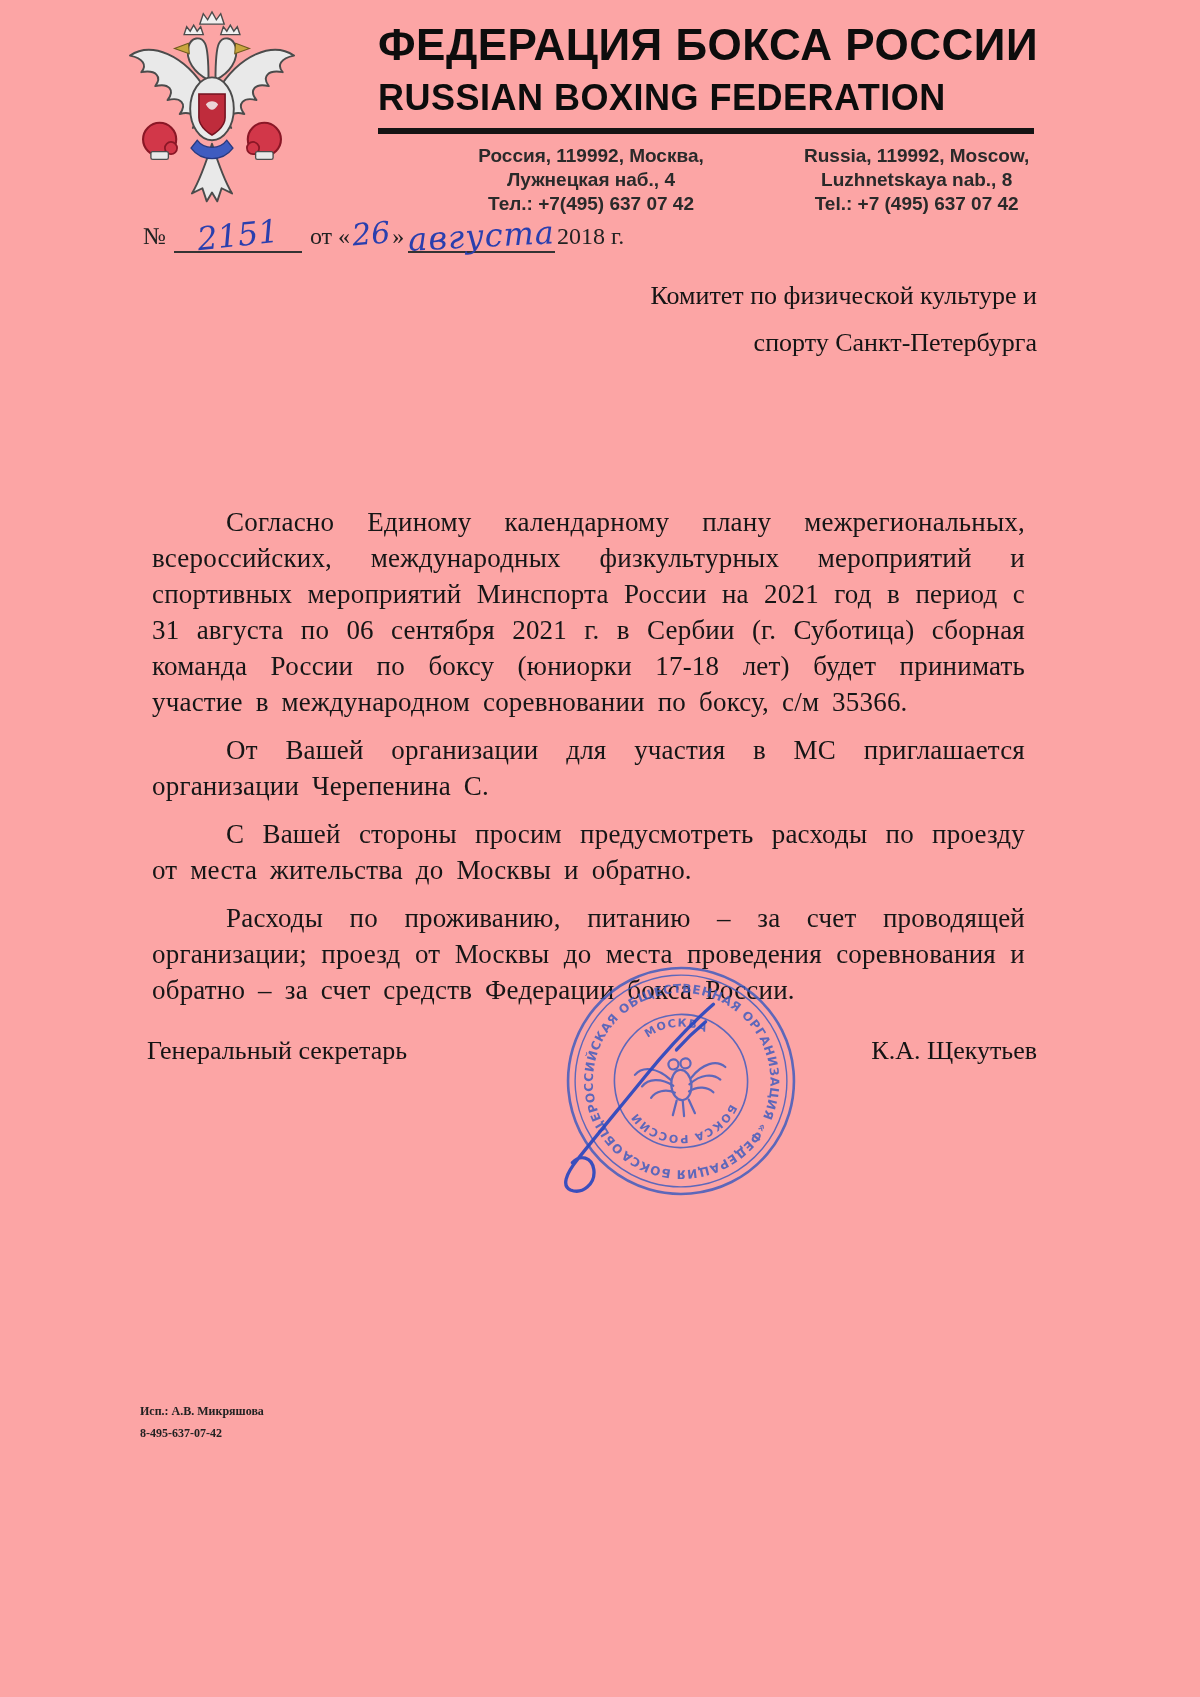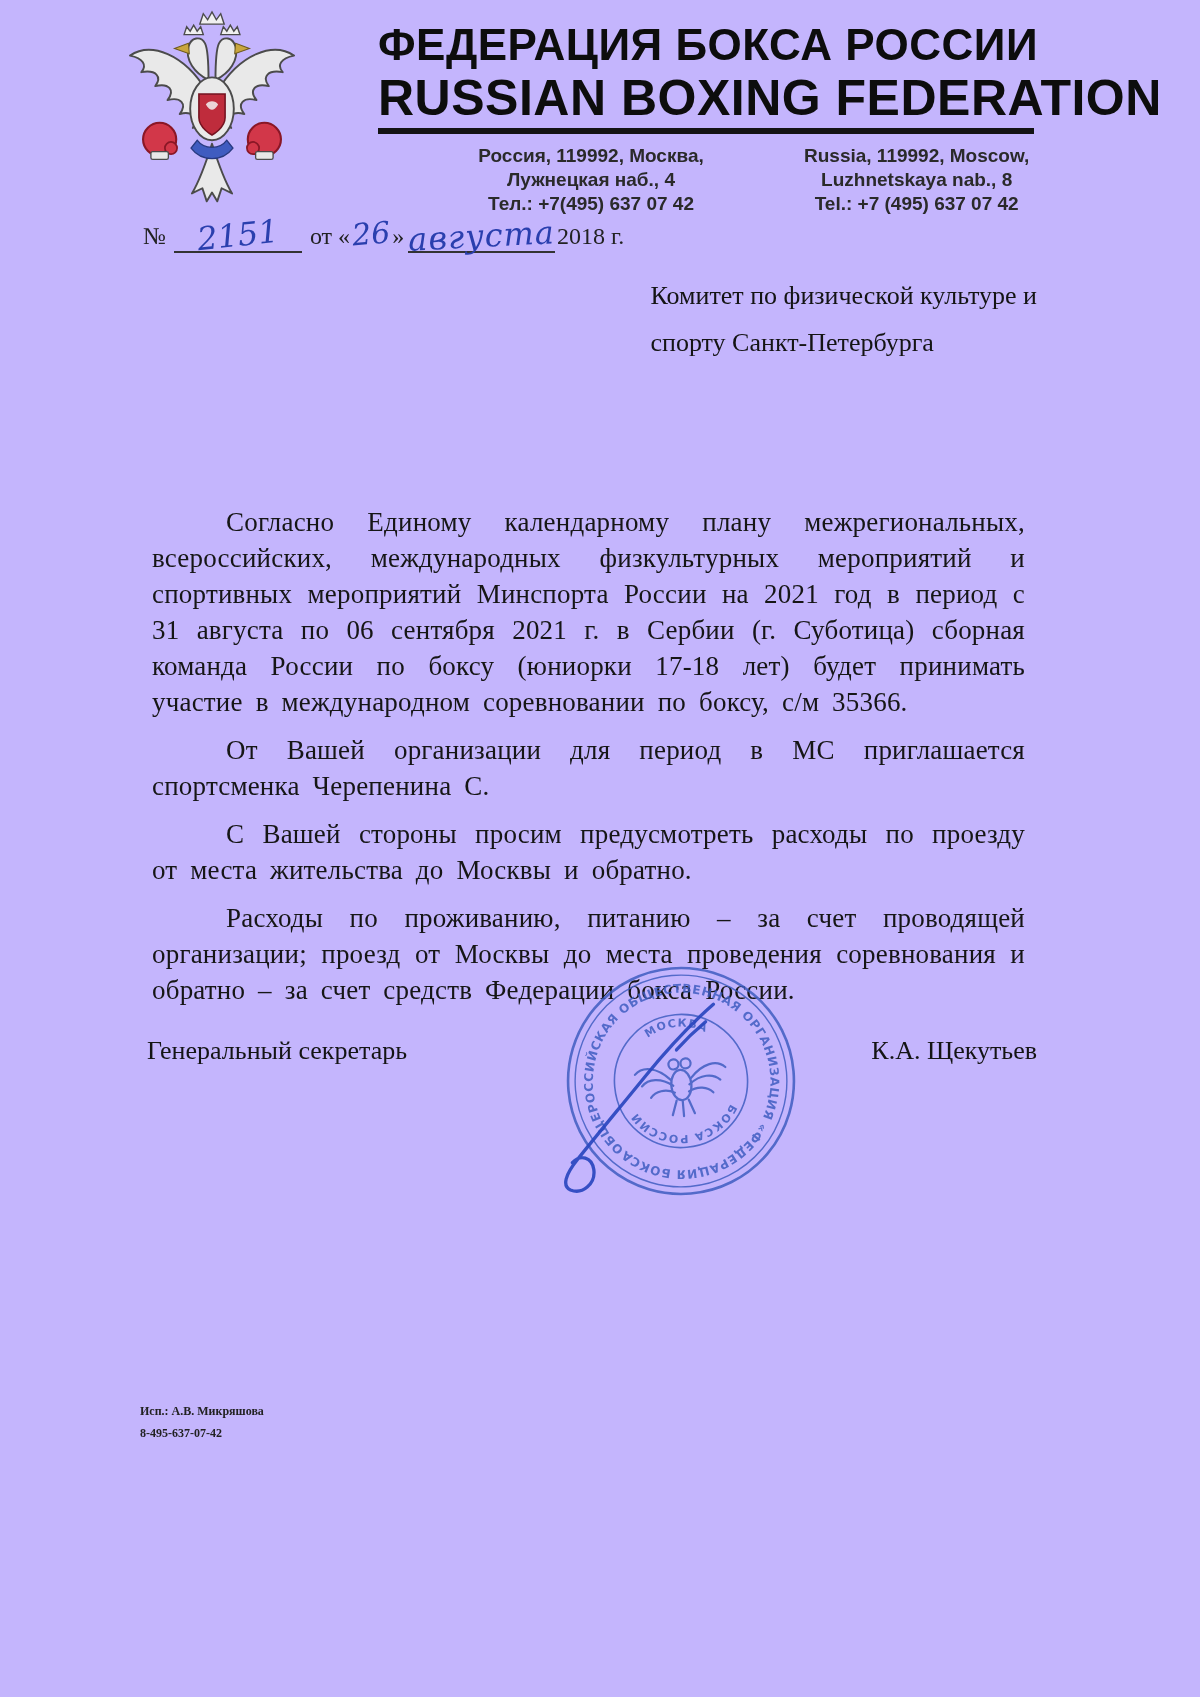--- a/index.html
+++ b/index.html
@@ -1,42 +1,42 @@
 <!DOCTYPE html>
 <html><head>
 <meta charset="utf-8">
 <style>
   * { margin:0; padding:0; box-sizing:border-box; }
   html,body { background:#ffffff; }
   body { font-family:"Liberation Serif", serif; color:#1a1a1a; }
-  .page { position:relative; width:1200px; height:1697px; background:#c4b5fd; overflow:hidden; }
+  .page { position:relative; width:1200px; height:1697px; background:#fca5a5; overflow:hidden; }
 
   
   .logo { position:absolute; left:116px; top:8px; width:192px; height:206px; }
   .head-text { position:absolute; left:378px; top:18px; width:660px; white-space:nowrap; }
   .title-ru { font-family:"Liberation Sans", sans-serif; font-weight:700; font-size:44px; line-height:54px; color:#0d0d0d; letter-spacing:0.5px; }
-  .title-en { font-family:"Liberation Sans", sans-serif; font-weight:700; font-size:50px; line-height:52px; color:#0d0d0d; letter-spacing:0.5px; }
+  .title-en { font-family:"Liberation Sans", sans-serif; font-weight:700; font-size:36px; line-height:52px; color:#0d0d0d; letter-spacing:0.5px; }
   .divider { position:absolute; left:378px; top:128px; width:656px; height:6px; background:#141414; }
   .addresses { position:absolute; left:378px; top:144px; width:656px; display:flex;text-align:center; }
   .addr { font-family:"Liberation Sans", sans-serif; font-weight:700; font-size:19px; line-height:24px; color:#2a2a2a; }
   .addr-ru { width:426px; }
 
   
   .ref-line { position:absolute; left:143px; top:216px; display:flex; align-items:baseline; font-size:24px; color:#222; }
   .ref-label { white-space:pre; }
   .blank { display:inline-block; border-bottom:2px solid #333; text-align:center; line-height:30px; overflow:visible; }
   .num-blank { min-width:128px; margin:0 8px; }
   .month-blank { min-width:138px; margin:0 2px 0 4px; }
   .hand { font-family:"DejaVu Serif", serif; font-style:italic; color:#2a3fae; display:inline-block; white-space:nowrap; }
   .hand.num { font-size:32px; transform:rotate(-6deg) translateY(2px); }
   .hand.day { font-size:30px; transform:rotate(-5deg); margin:0 2px; }
   .hand.month { font-size:32px; transform:rotate(-3deg) translateY(3px); letter-spacing:1px; }
 
   
-  .addressee { position:absolute; right:163px; top:272px; text-align:left; font-size:26px; line-height:47px; color:#141414; }
+  .addressee { position:absolute; right:163px; top:272px; text-align:right; font-size:26px; line-height:47px; color:#141414; }
 
   
   .body-text { position:absolute; left:140px; top:492px; width:897px; font-size:27px; line-height:36px; text-align:justify; color:#161616; word-spacing:6px; letter-spacing:0.2px; }
   .body-text p { text-indent:74px; margin:12px; }
 
   
   .sig-row { position:absolute; left:140px; right:163px; top:1036px; display:flex; justify-content:space-between; font-size:26px; color:#141414;margin-left:7px; }
 
   
   .stamp { position:absolute; left:560px; top:960px; width:242px; height:242px; opacity:0.82; transform:rotate(-5deg); }
@@ -114,21 +114,21 @@
     <span class="ref-label">2018 г.</span>
   </div>
 
   <div class="addressee">
     <div>Комитет по физической культуре и</div>
     <div>спорту Санкт-Петербурга</div>
   </div>
 
   <div class="body-text">
     <p>Согласно Единому календарному плану межрегиональных, всероссийских, международных физкультурных мероприятий и спортивных мероприятий Минспорта России на 2021 год в период с 31 августа по 06 сентября 2021 г. в Сербии (г. Суботица) сборная команда России по боксу (юниорки 17-18 лет) будет принимать участие в международном соревновании по боксу, с/м 35366.</p>
-    <p>От Вашей организации для период в МС приглашается спортсменка Черепенина С.</p>
+    <p>От Вашей организации для участия в МС приглашается организации Черепенина С.</p>
     <p>С Вашей стороны просим предусмотреть расходы по проезду от места жительства до Москвы и обратно.</p>
     <p>Расходы по проживанию, питанию – за счет проводящей организации; проезд от Москвы до места проведения соревнования и обратно – за счет средств Федерации бокса России.</p>
   </div>
 
   <div class="sig-row">
     <span>Генеральный секретарь</span>
     <span>К.А. Щекутьев</span>
   </div>
 
   <div class="stamp">

